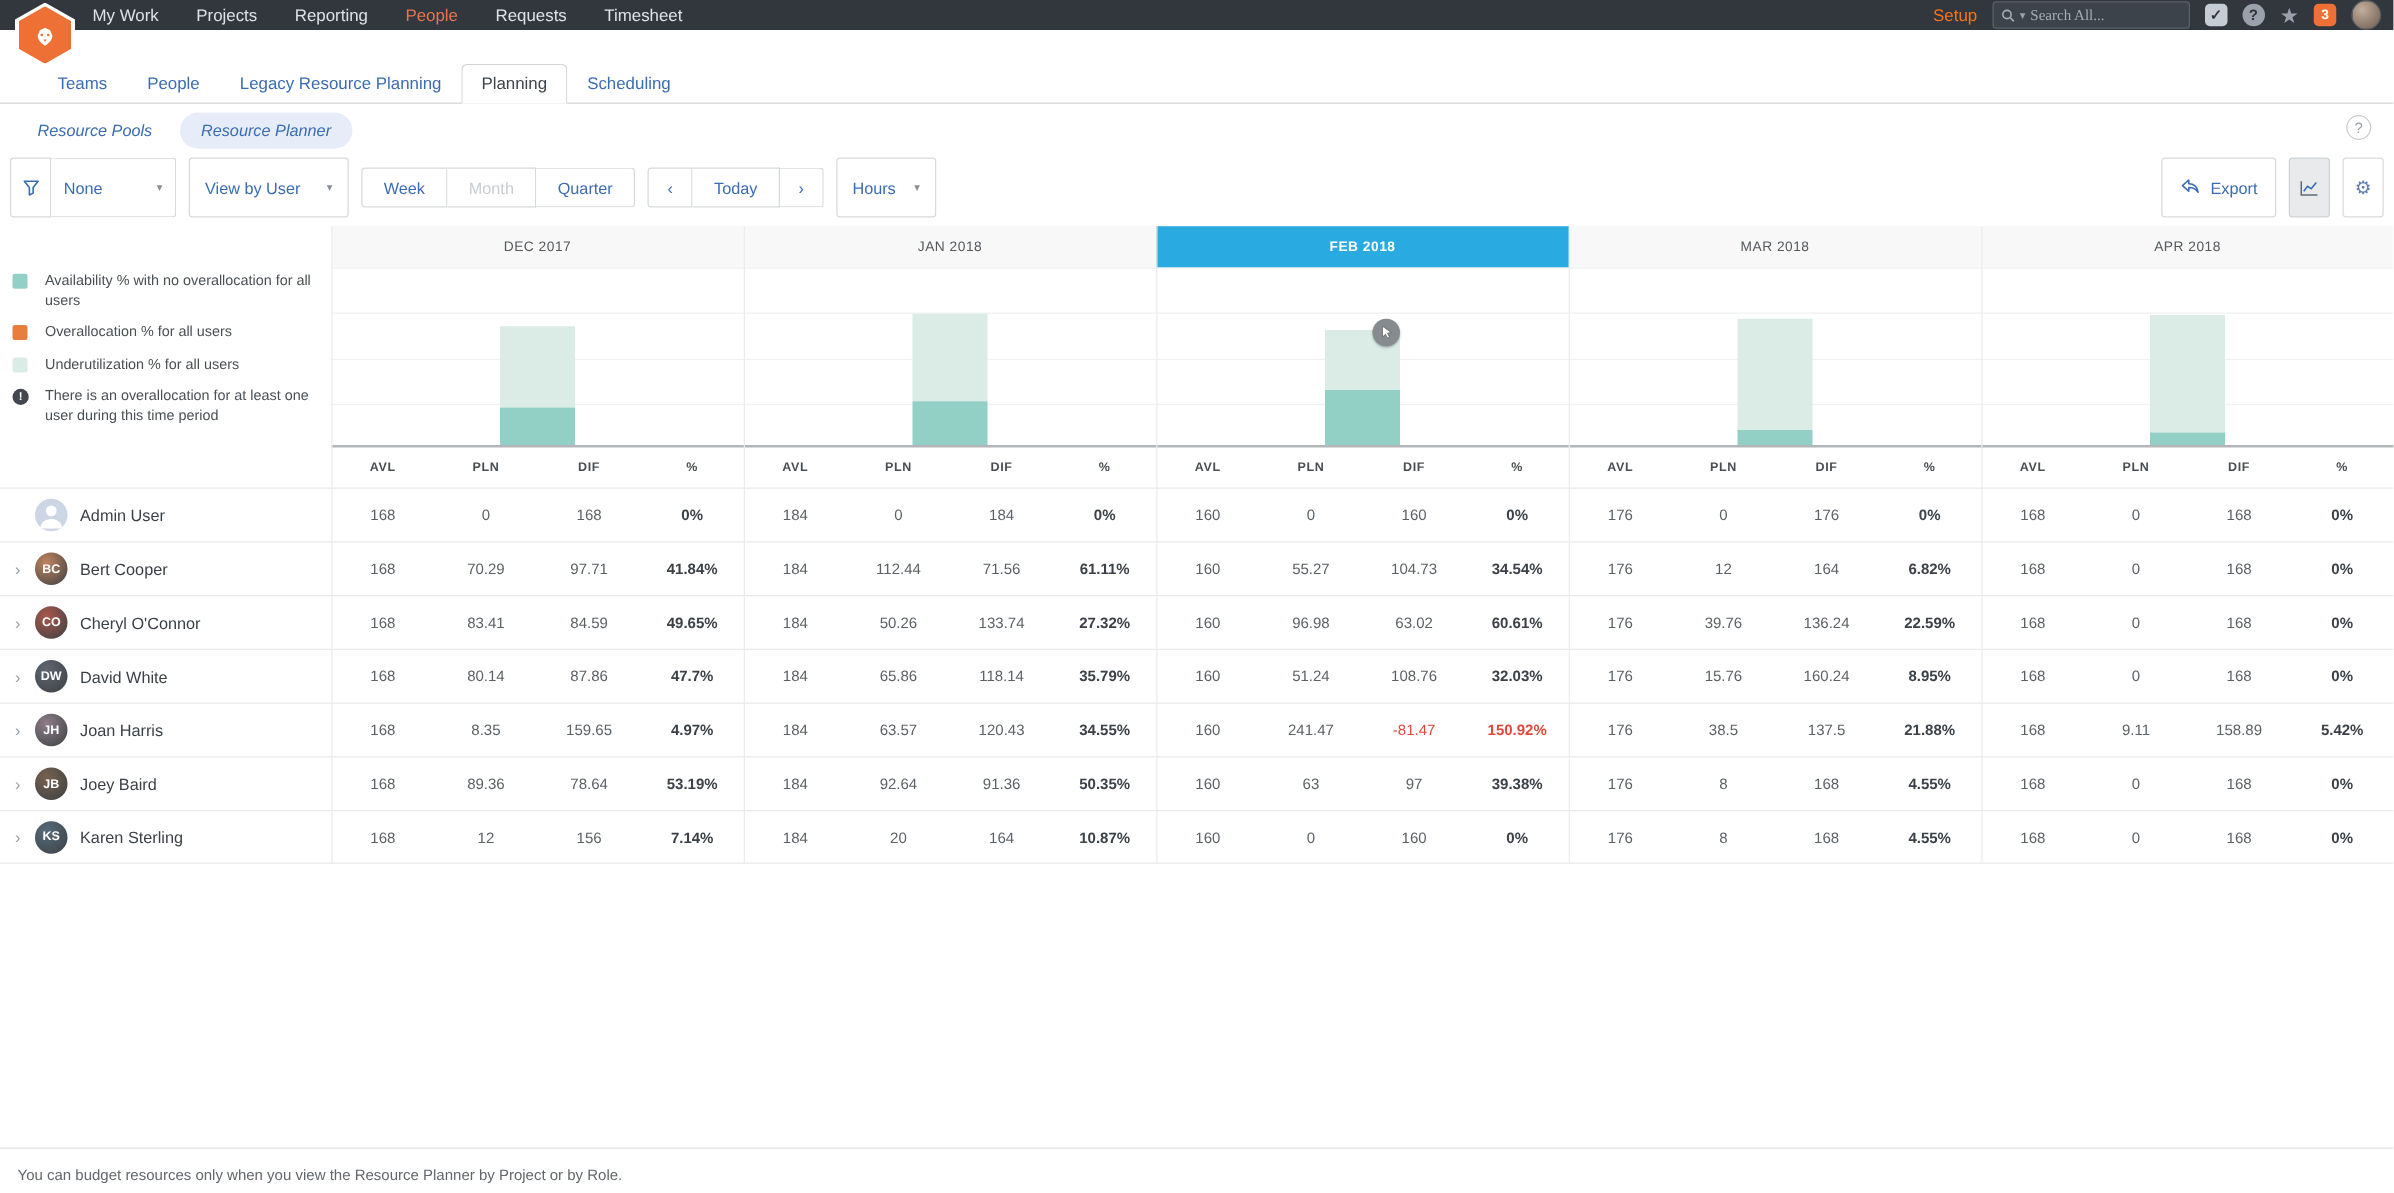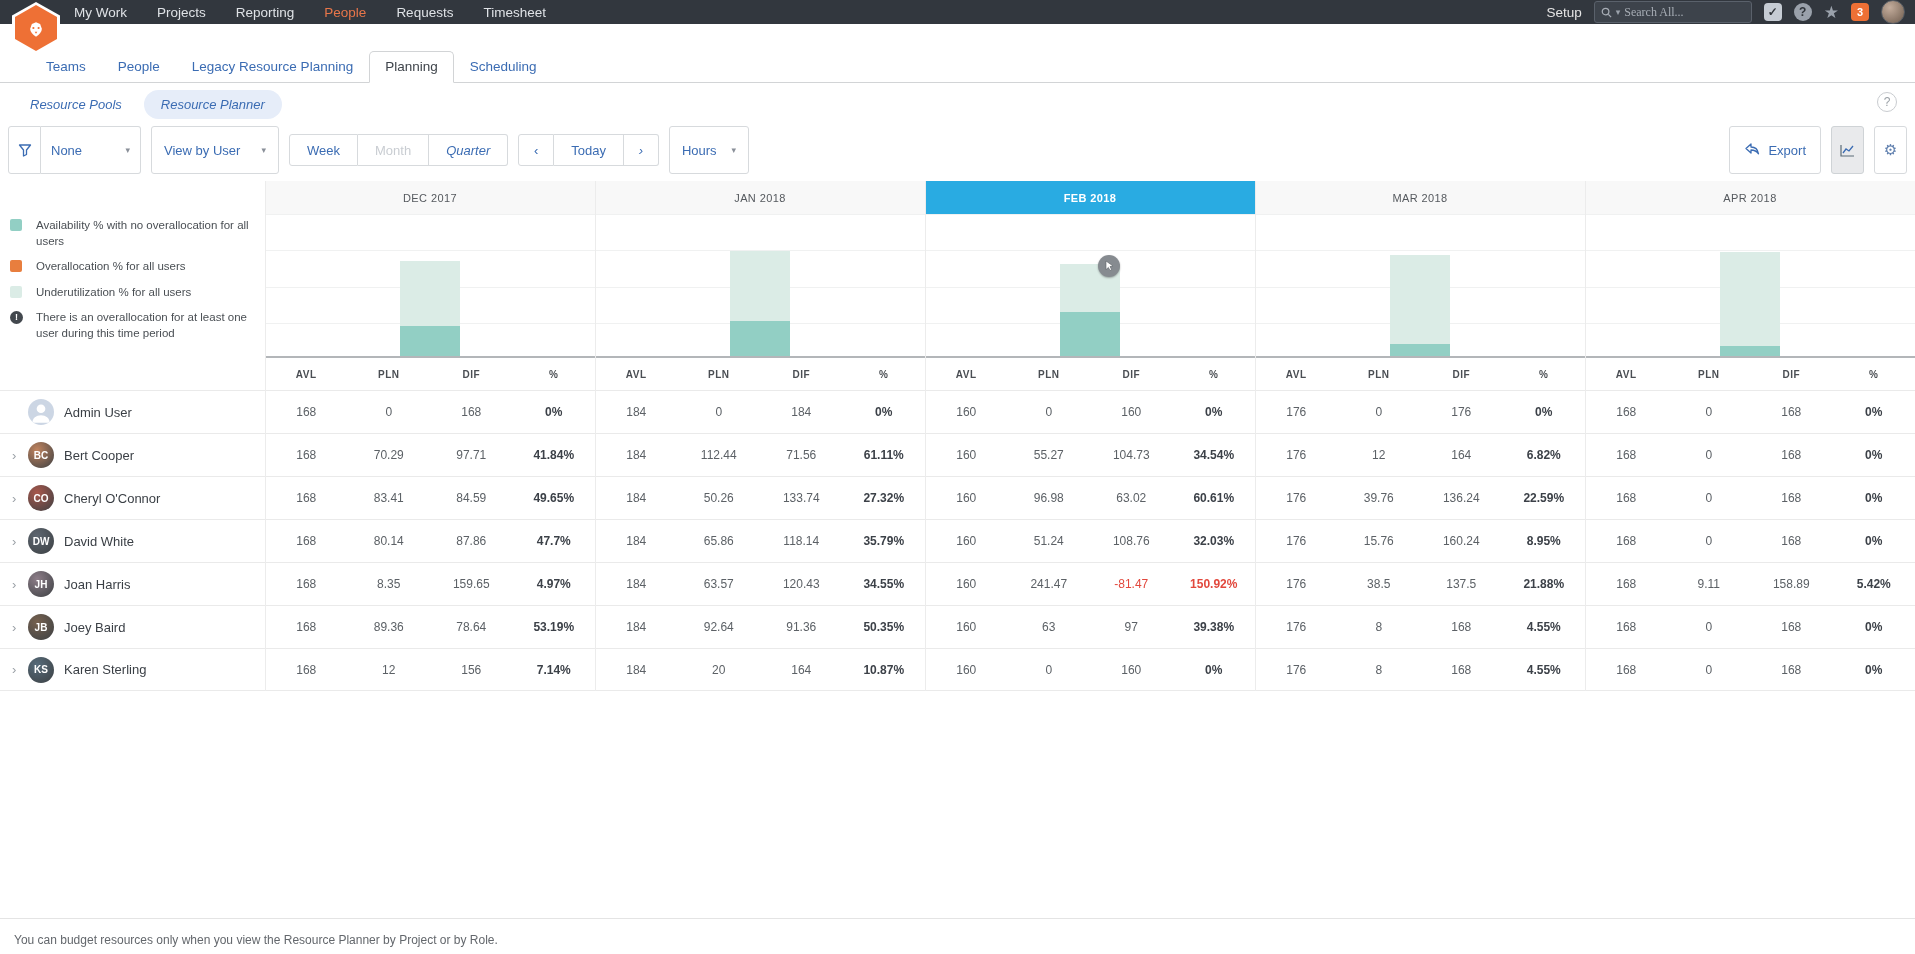--- a/index.html
+++ b/index.html
@@ -8,21 +8,21 @@
 
   
   .navbar { position:absolute; top:0; left:0; right:0; height:24px; background:#32373e; display:flex; align-items:center; z-index:30; }
   .logo-wrap { position:absolute; left:12px; top:2px; width:48px; height:52px; z-index:31; }
   .hex-outer { position:absolute; inset:0; background:#fff; clip-path:polygon(50% 0%,100% 26%,100% 74%,50% 100%,0% 74%,0% 26%); }
   .hex-inner { position:absolute; left:3px; top:3px; width:42px; height:46px; background:#ee7035; clip-path:polygon(50% 0%,100% 26%,100% 74%,50% 100%,0% 74%,0% 26%); display:flex; align-items:center; justify-content:center; }
   .nav-items { display:flex; gap:30px; margin-left:74px; }
   .nav-item { color:#dfe2e6; font-size:13.5px; cursor:pointer; }
   .nav-item.active { color:#e8764a; }
   .nav-right { margin-left:auto; display:flex; align-items:center; gap:12px; padding-right:10px; }
-  .setup { color:#e5e5e5; font-size:13.5px; cursor:pointer; }
+  .setup { color:#f97316; font-size:13.5px; cursor:pointer; }
   .searchbox { width:158px; height:22px; background:#3d434b; border:1px solid #5a616b; border-radius:3px; display:flex; align-items:center; padding:0 6px; gap:4px; }
   .searchbox input { flex:1; min-width:0; background:transparent; border:none; outline:none; color:#f97316; font-size:12px; font-family:Liberation Serif, serif; }
   .searchbox input::placeholder { color:#a7adb5; }
   .nav-caret { color:#9aa1ab; font-size:9px; }
   .icon-tasks { width:18px; height:18px; border-radius:4px; background:#c6ccd4; color:#30353b; font-size:12px; font-weight:bold; display:flex; align-items:center; justify-content:center; cursor:pointer; }
   .icon-help-nav { width:18px; height:18px; border-radius:50%; background:#9aa1ab; color:#2f343a; font-size:12px; font-weight:bold; display:flex; align-items:center; justify-content:center; cursor:pointer; }
   .icon-star { color:#9aa1ab; font-size:17px; line-height:1; cursor:pointer; }
   .badge { min-width:18px; height:18px; border-radius:4px; background:#ee7035; color:#fff; font-size:11px; font-weight:bold; display:flex; align-items:center; justify-content:center; padding:0 4px; cursor:pointer; }
   .nav-avatar { width:24px; height:24px; border-radius:50%; background:radial-gradient(circle at 35% 30%, #c4ad9c, #6d5b4d); border:1px solid #565c64; cursor:pointer; }
 
@@ -41,21 +41,21 @@
   .toolbar { position:absolute; top:134px; left:8px; right:8px; height:32px; display:flex; align-items:center; gap:10px; }
   .ctl { height:48px; background:#fff; border:1px solid #d7dadd; border-radius:3px; display:flex; align-items:center; color:#3b6cb3; font-size:13px; cursor:pointer; }
   .ctl .caret { color:#8a9099; font-size:9px; margin-left:auto; padding-left:10px; }
   .filter-group { display:flex; }
   .btn-filter { width:33px; justify-content:center; border-radius:3px 0 0 3px; }
   .dd-none { width:100px; padding:0 10px; border-left:none; border-radius:0 3px 3px 0; }
   .dd-viewby { width:128px; padding:0 12px; }
   .btn-group { display:flex; }
   .btn-group .gbtn { height:32px; display:flex; align-items:center; padding:0 17px; background:#fff; border:1px solid #d7dadd; border-left:none; color:#3b6cb3; font-size:13px; cursor:pointer; }
   .btn-group .gbtn:first-child { border-left:1px solid #d7dadd; border-radius:3px 0 0 3px; }
-  .btn-group .gbtn:last-child { border-radius:0 3px 3px 0;font-style:italic; }
+  .btn-group .gbtn:last-child { border-radius:0 3px 3px 0; }
   .btn-group .gbtn.disabled { color:#c9cdd2; }
   .nav-arrow { width:30px; justify-content:center; font-size:15px; }
   .dd-hours { width:80px; padding:0 12px; }
   .toolbar-right { margin-left:auto; display:flex; gap:10px; }
   .btn-export { padding:0 14px; gap:8px; }
   .btn-sq { width:33px; justify-content:center; }
   .btn-sq.pressed { background:#e9eaec; border-color:#cfd3d6; }
   .gear-glyph { font-size:15px; color:#5f7fae; }
 
   

